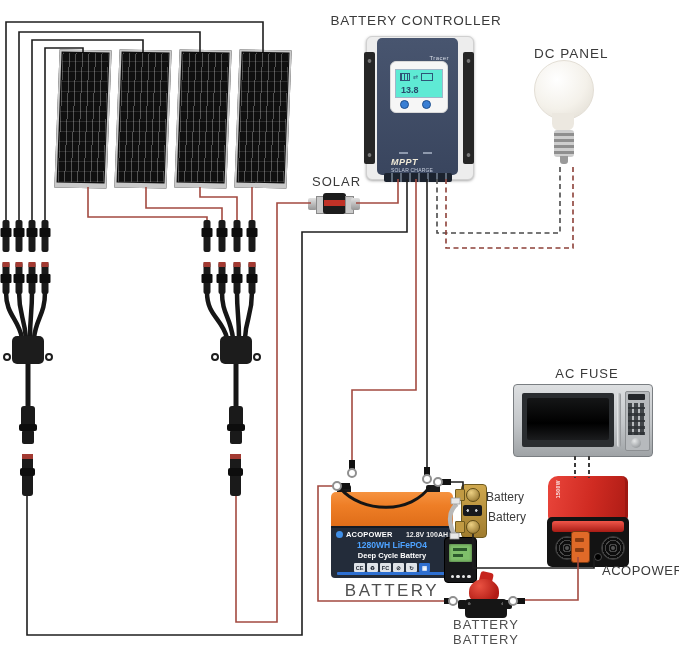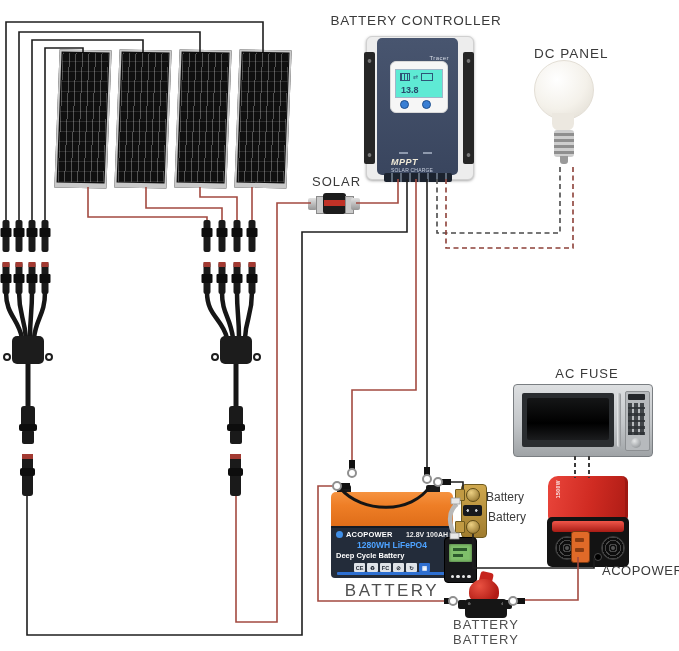--- a/index.html
+++ b/index.html
@@ -72,21 +72,21 @@
   .bat-post{top:-2px;width:14px;height:9px;background:#1a1a1a;border-radius:2px;}
   #bat-top{left:0;top:5px;width:122px;height:34px;border-radius:5px 5px 0 0;
     background:linear-gradient(180deg,#f69340 0%,#ee7e26 40%,#df6d19 100%);}
   #bat-body{left:0;top:39px;width:122px;height:52px;background:#232c3a;border-radius:0 0 4px 4px;
     border-top:2px solid #141a24;box-sizing:border-box;padding:2px 5px;}
   .bat-row1{display:flex;align-items:center;gap:3px;}
   #bat-logo{width:7px;height:7px;border-radius:50%;background:#3f8fe8;flex:0 0 auto;}
   #bat-brand{font-size:7.5px;font-weight:bold;color:#fff;letter-spacing:.2px;}
   #bat-spec{margin-left:auto;font-size:7px;font-weight:bold;color:#ececec;}
   #bat-energy{text-align:center;font-size:8.5px;font-weight:bold;color:#4da2ff;margin-top:1px;}
-  #bat-type{text-align:left;font-size:7.5px;font-weight:bold;color:#fff;margin-top:1px;}
+  #bat-type{text-align:center;font-size:7.5px;font-weight:bold;color:#fff;margin-top:1px;}
   #bat-icons{display:flex;justify-content:center;gap:2px;margin-top:3px;}
   .cert{width:11px;height:9px;background:#dfe3e8;color:#1c2430;font-size:5.5px;font-weight:bold;
         display:flex;align-items:center;justify-content:center;border-radius:1px;}
   .cert.blue{background:#2f6fd0;color:#fff;}
   #bat-stripe{left:6px;bottom:3px;width:110px;height:3px;background:#2e70d2;border-radius:1px;}
 
   
   #shunt{left:455px;top:484px;width:32px;height:52px;}
   #shunt-body{left:6px;top:0;width:24px;height:52px;border-radius:4px;border:1px solid #6f5a1e;
     background:linear-gradient(180deg,#cfa84e,#a07c2e);}

